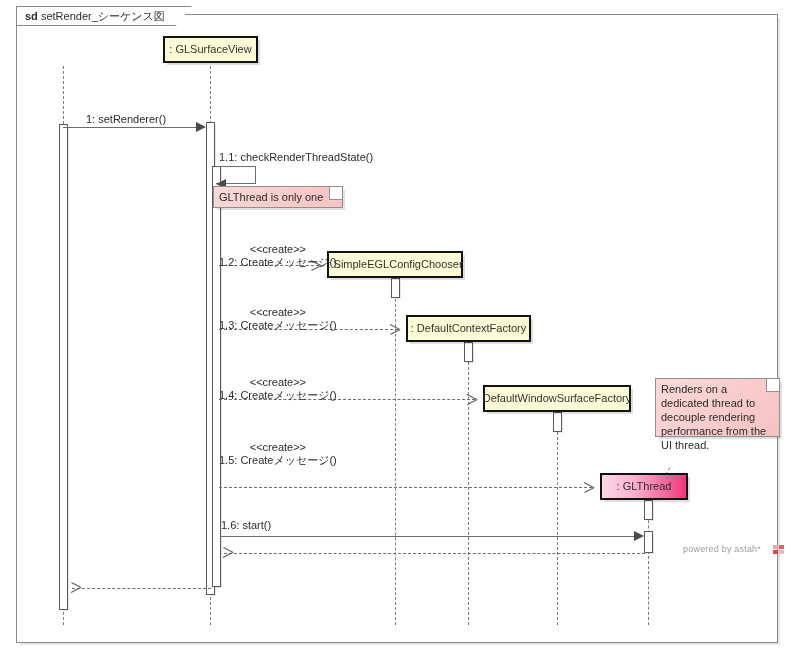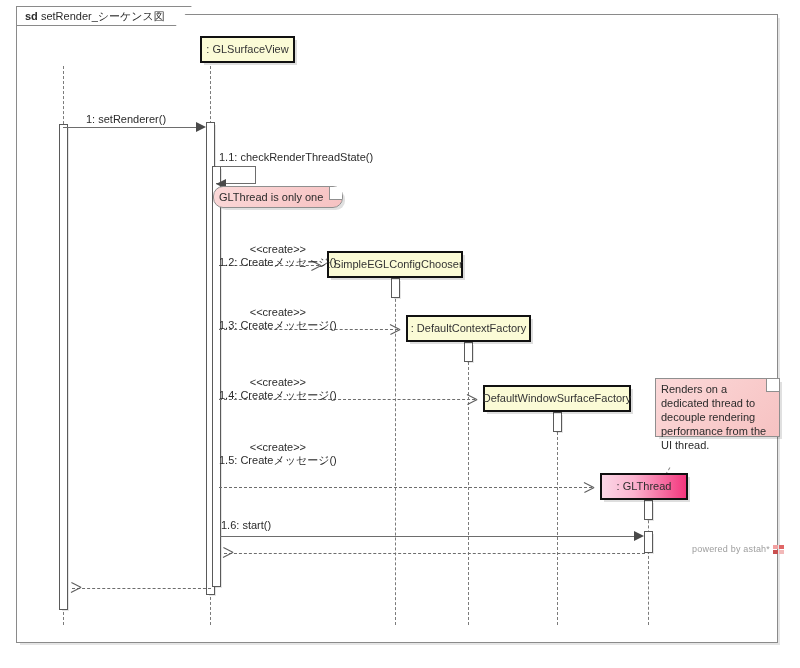--- a/index.html
+++ b/index.html
@@ -98,21 +98,21 @@
     position:absolute;right:0;top:0;width:12px;height:12px;
     background:#ffffff;
     border-left:1px solid #8f8f8f;border-bottom:1px solid #8f8f8f;
   }
   .note-anchor{position:absolute;height:0;border-top:1px dashed #8a8a8a;transform-origin:0 0;z-index:3;}
 
   
   .watermark{
     position:absolute;right:16px;bottom:6px;
     font-size:9px;color:#9d9d9d;letter-spacing:.2px;
-    display:flex;align-items:center;gap:3px;
+    display:flex;align-items:center;gap:12px;
   }
   .wm-logo{
     display:inline-block;width:11px;height:9px;
     background:
       linear-gradient(#f2a0a0,#f2a0a0) 0 0/5px 4px no-repeat,
       linear-gradient(#e06666,#e06666) 6px 0/5px 4px no-repeat,
       linear-gradient(#c94f4f,#c94f4f) 0 5px/5px 4px no-repeat,
       linear-gradient(#f2b8b8,#f2b8b8) 6px 5px/5px 4px no-repeat;
   }
 </style>
@@ -128,21 +128,21 @@
   </div>
 
   <div class="lifeline" style="left:63px;top:66px;height:559px;"></div>
   <div class="lifeline" style="left:210px;top:66px;height:559px;"></div>
   <div class="lifeline" style="left:395px;top:279px;height:346px;"></div>
   <div class="lifeline" style="left:468px;top:342px;height:283px;"></div>
   <div class="lifeline" style="left:557px;top:412px;height:213px;"></div>
   <div class="lifeline" style="left:648px;top:500px;height:125px;"></div>
 
 
-  <div class="head" style="left:163px;top:36px;width:95px;height:27px;margin-left:37px;">
+  <div class="head" style="left:163px;top:36px;width:95px;height:27px;">
     <span>: GLSurfaceView</span>
   </div>
 
   <div class="head" style="left:327px;top:251px;width:136px;height:27px;">
     <span>: SimpleEGLConfigChooser</span>
   </div>
 
   <div class="head" style="left:406px;top:315px;width:125px;height:27px;justify-content:center;">
     <span>: DefaultContextFactory</span>
   </div>
@@ -169,21 +169,21 @@
   </div>
   <div class="msg-line" style="left:63px;top:127px;width:140px;"></div>
   <div class="ah-r" style="left:196px;top:122px;"></div>
 
   <div class="msg-label" style="left:219px;top:151px;text-align:center;">
     <span>1.1: checkRenderThreadState()</span>
   </div>
   <div class="selfbox" style="left:216px;top:166px;width:40px;height:18px;"></div>
   <div class="ah-l" style="left:216px;top:179px;"></div>
 
-  <div class="note" style="left:213px;top:186px;width:130px;height:22px;border-radius:10px;">
+  <div class="note" style="left:213px;top:186px;width:130px;height:22px;">
     <span>GLThread is only one</span>
     <span class="fold"></span>
   </div>
 
   <div class="msg-label" style="left:219px;top:243px;">
     <span class="stereo">&lt;&lt;create&gt;&gt;</span>
     <span>1.2: Createメッセージ()</span>
   </div>
   <div class="msg-line dash" style="left:219px;top:265px;width:100px;"></div>
   <div class="oh" style="left:310px;top:265px;">

